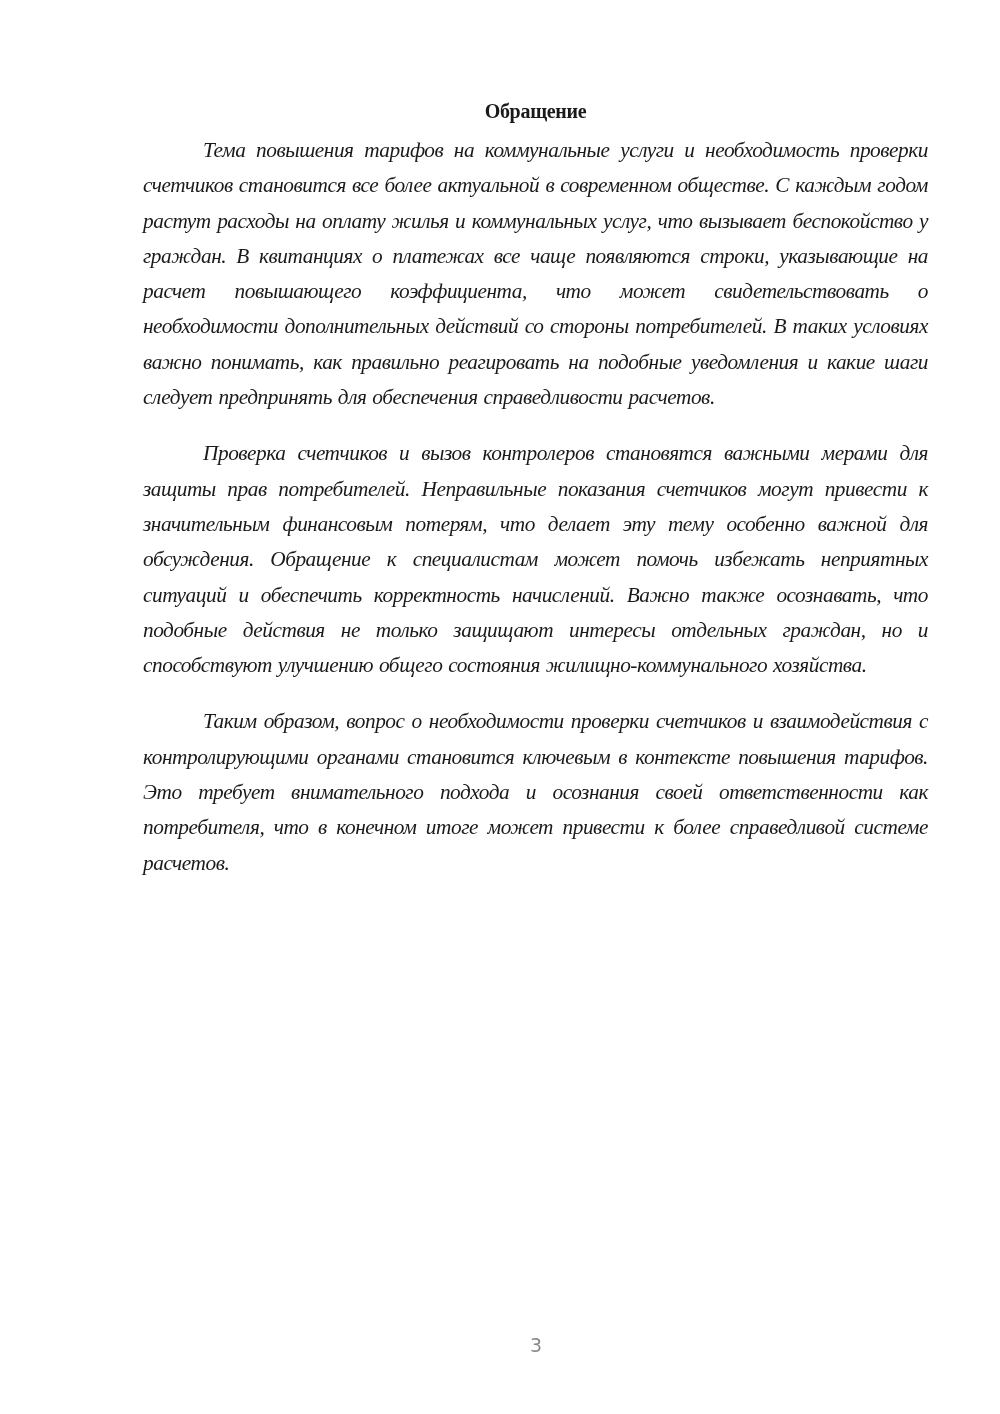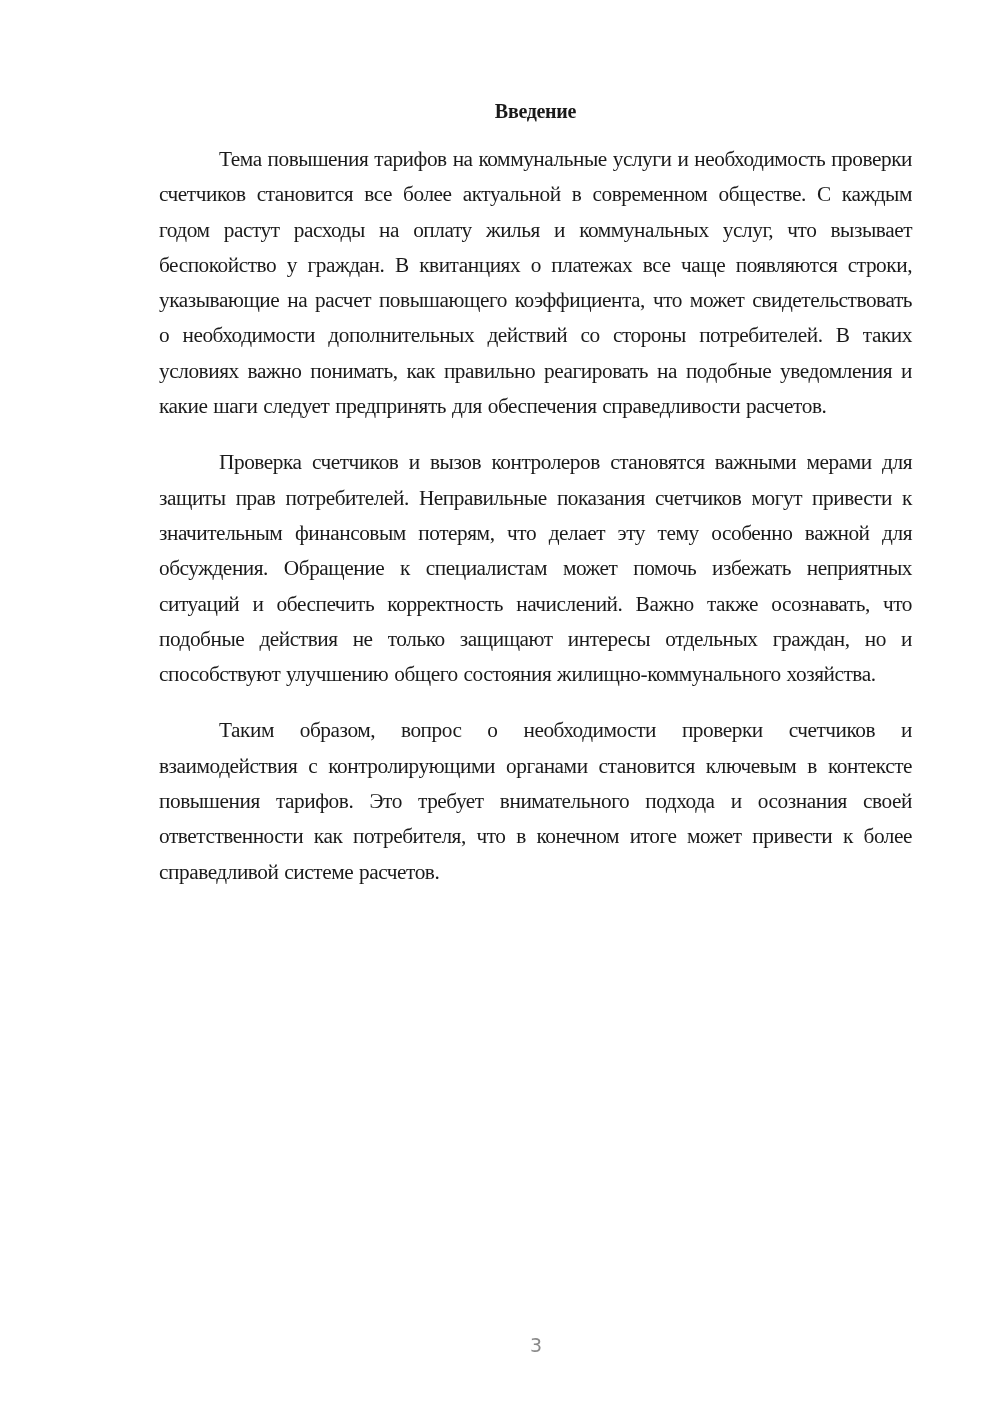--- a/index.html
+++ b/index.html
@@ -27,41 +27,42 @@
       font-size: 20px;
       line-height: 30px;
       margin: 0 0 7px 0;
       letter-spacing: -0.3px;
     }
     .para {
       font-size: 21.3px;
       line-height: 35.3px;
       text-align: justify;
       text-indent: 60px;
-      margin: 16px;
+      margin: 0;
       letter-spacing: -0.45px;
       word-spacing: 1px;
+      font-style: italic;
     }
     .para + .para {
       margin-top: 21px;
     }
     .page-number {
       position: absolute;
       left: 0;
       width: 1072px;
       top: 1334px;
       text-align: center;
       font-family: "DejaVu Sans", "Liberation Sans", sans-serif;
       font-size: 19px;
       color: #8a8a8a;
     }
   </style>
 </head>
 <body>
 
 <div class="page">
-  <h1 class="title">Введение</h1>
+  <h1 class="title">Обращение</h1>
   <p class="para">Тема повышения тарифов на коммунальные услуги и необходимость проверки счетчиков становится все более актуальной в современном обществе. С каждым годом растут расходы на оплату жилья и коммунальных услуг, что вызывает беспокойство у граждан. В квитанциях о платежах все чаще появляются строки, указывающие на расчет повышающего коэффициента, что может свидетельствовать о необходимости дополнительных действий со стороны потребителей. В таких условиях важно понимать, как правильно реагировать на подобные уведомления и какие шаги следует предпринять для обеспечения справедливости расчетов.</p>
   <p class="para">Проверка счетчиков и вызов контролеров становятся важными мерами для защиты прав потребителей. Неправильные показания счетчиков могут привести к значительным финансовым потерям, что делает эту тему особенно важной для обсуждения. Обращение к специалистам может помочь избежать неприятных ситуаций и обеспечить корректность начислений. Важно также осознавать, что подобные действия не только защищают интересы отдельных граждан, но и способствуют улучшению общего состояния жилищно-коммунального хозяйства.</p>
   <p class="para">Таким образом, вопрос о необходимости проверки счетчиков и взаимодействия с контролирующими органами становится ключевым в контексте повышения тарифов. Это требует внимательного подхода и осознания своей ответственности как потребителя, что в конечном итоге может привести к более справедливой системе расчетов.</p>
 </div>
 
 <div class="page-number">3</div>
 
 </body></html>

